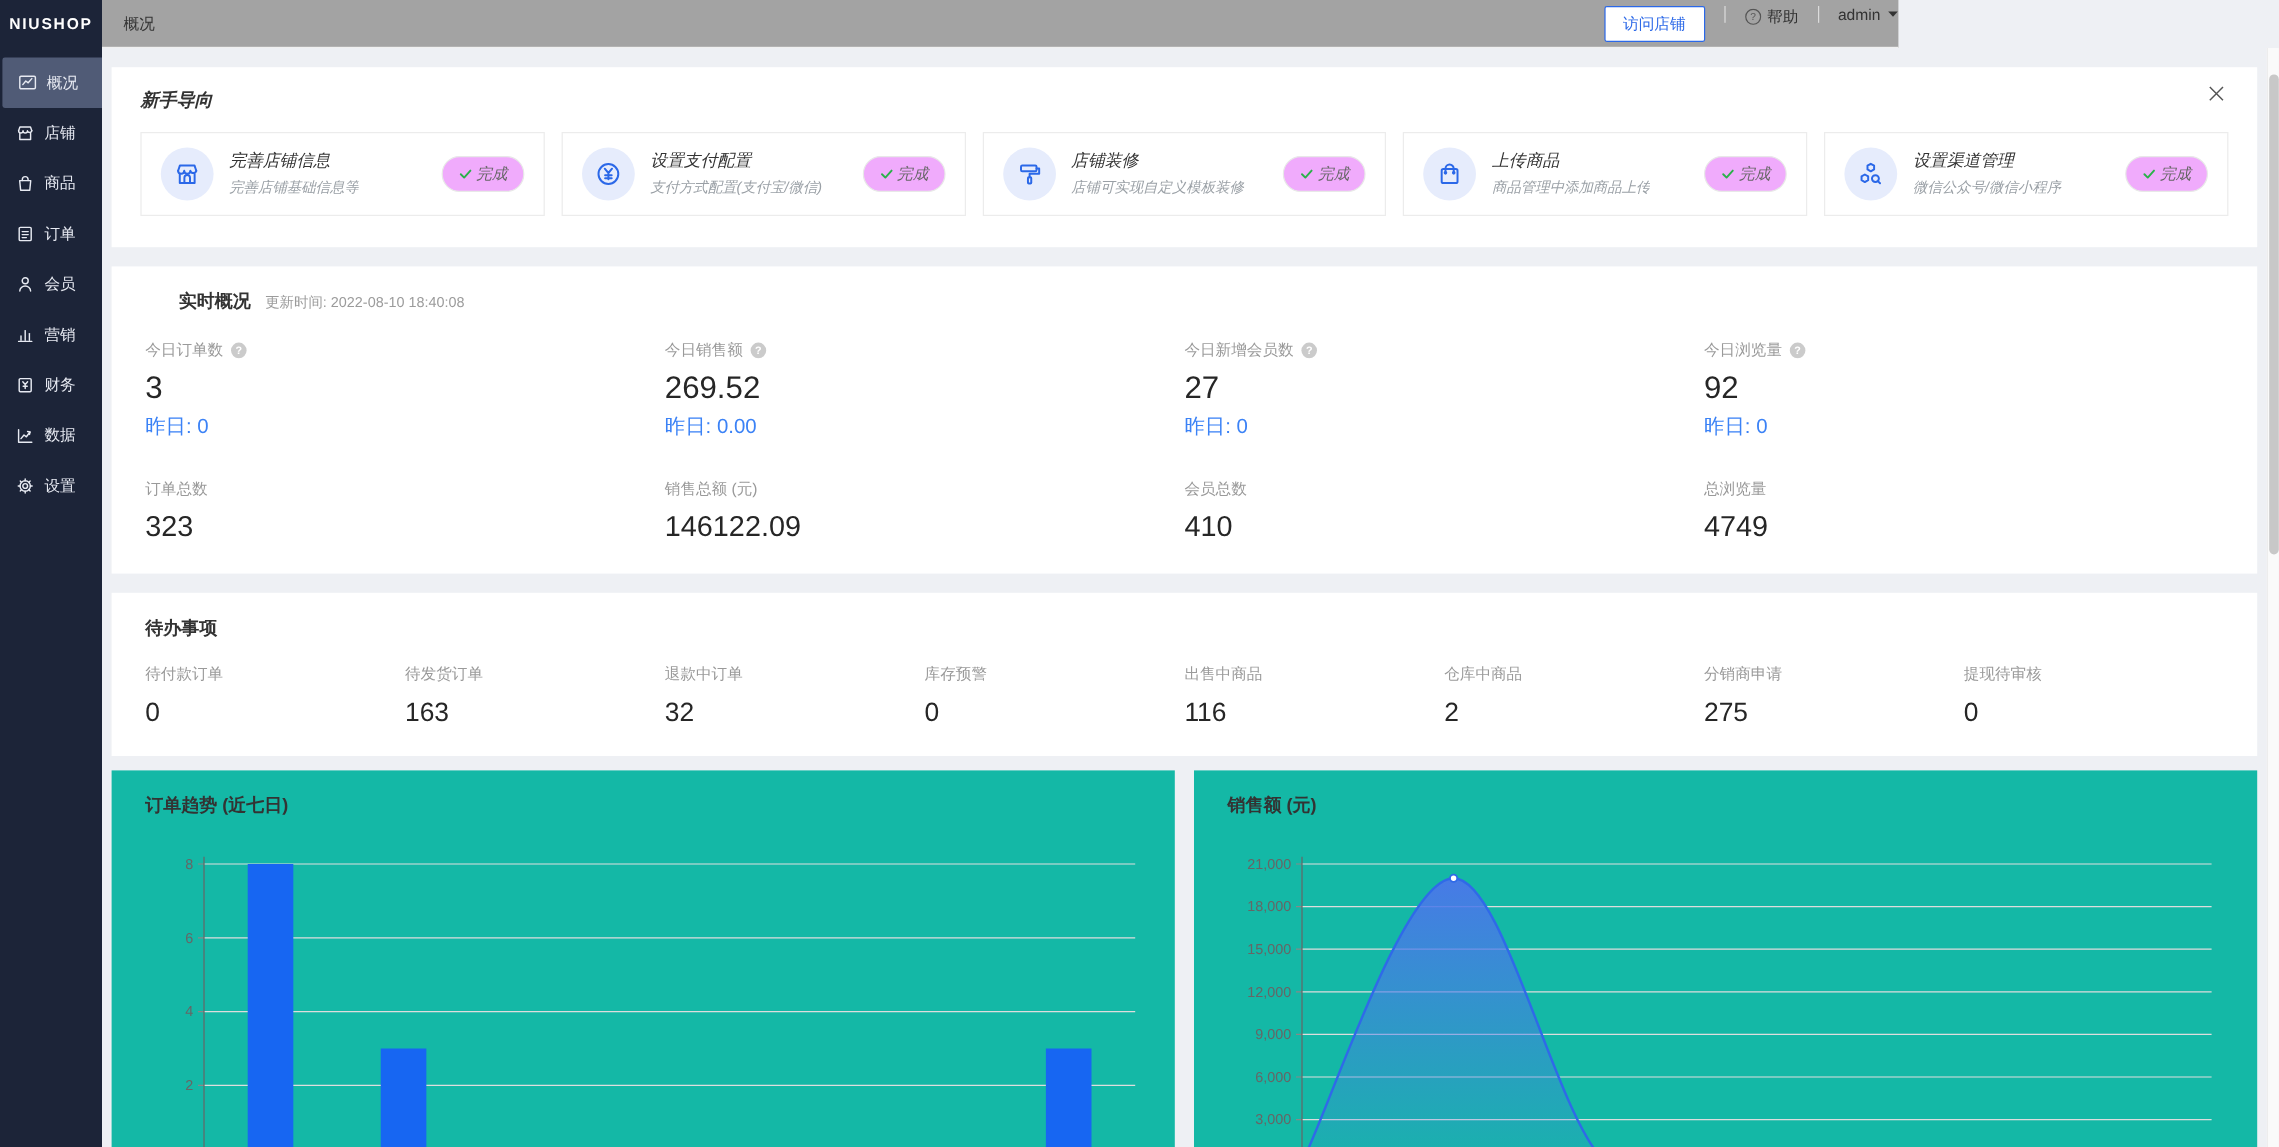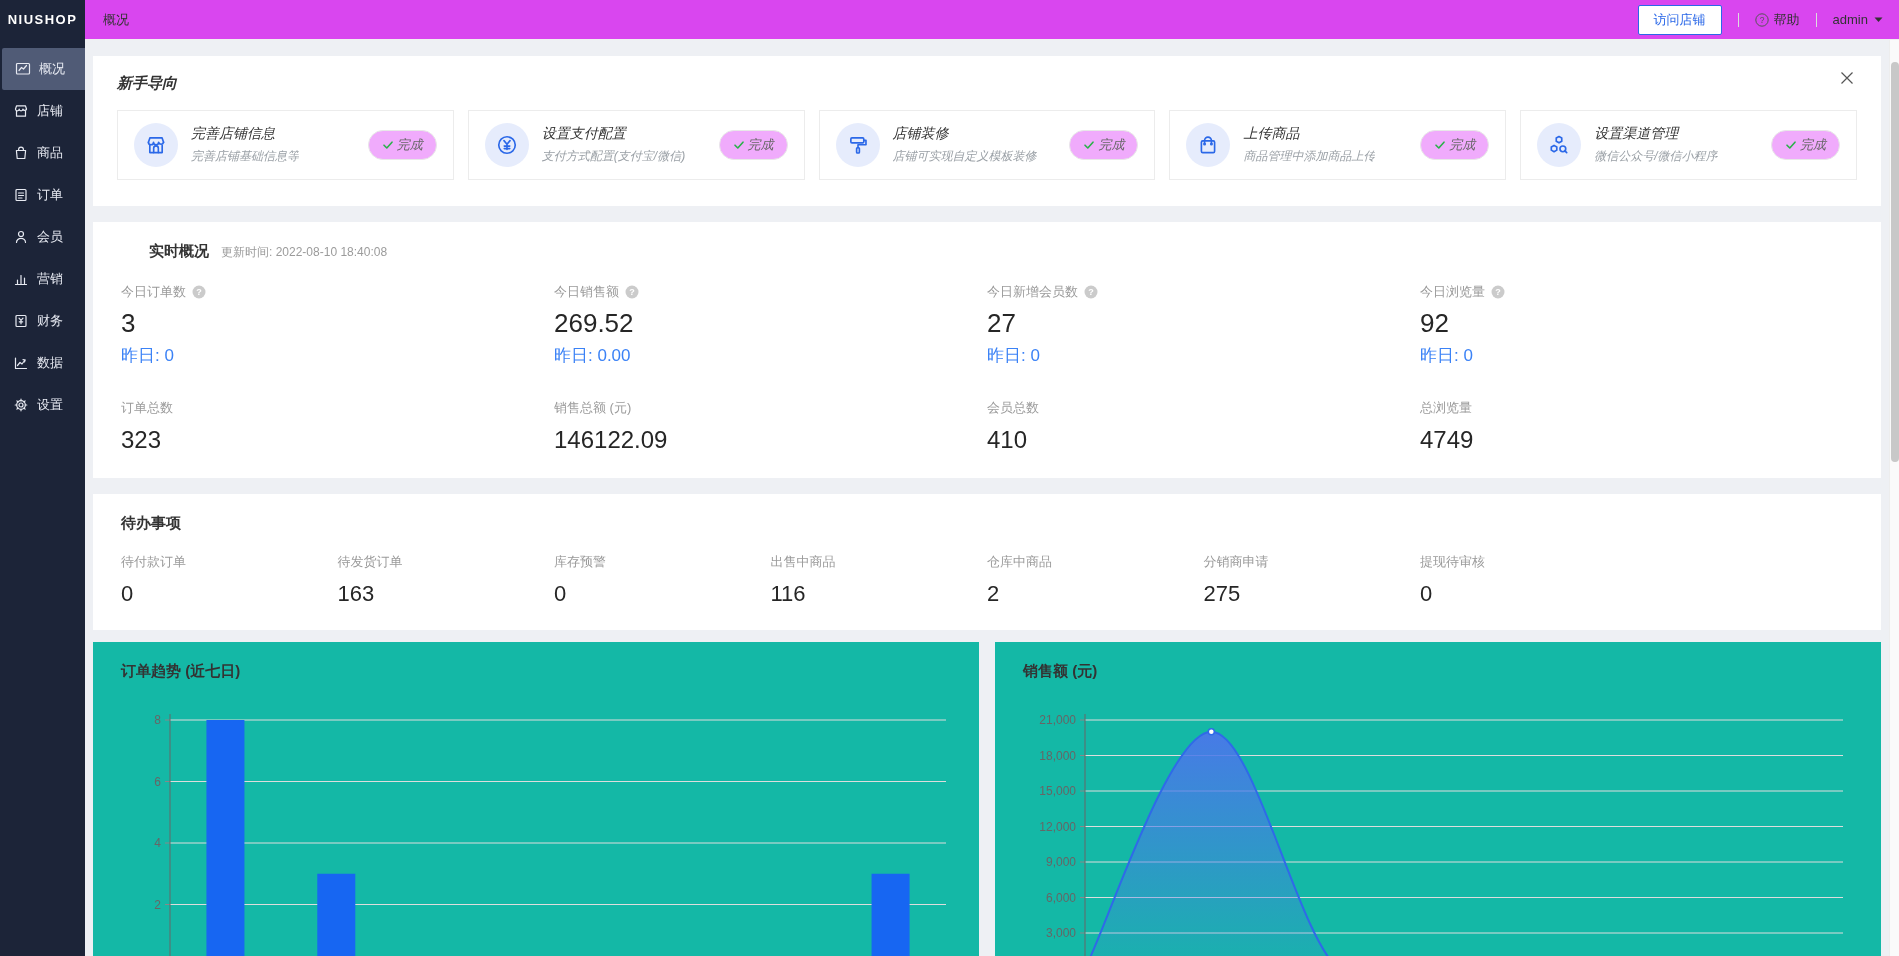--- a/index.html
+++ b/index.html
@@ -1,25 +1,25 @@
 <!DOCTYPE html>
 <html><head>
 <meta charset="utf-8">
 <style>
   * { margin:0; padding:0; box-sizing:border-box; }
   html,body { width:1899px; height:956px; overflow:hidden;
     font-family:"Liberation Sans","DejaVu Sans",sans-serif; background:#eef0f4; color:#333; }
 
   
-  .topbar { position:absolute; top:0; left:0; width:1899px; height:40px; background:#d946ef;
+  .topbar { position:absolute; top:0; left:0; width:1582px; height:40px; background:#a3a3a3;
     display:flex; align-items:center; z-index:20; border-bottom:1px solid #f0f0f0; }
   .logo { width:85px; height:40px; background:#1c2438; color:#fff; display:flex;
     align-items:center; justify-content:center; font-size:13px; font-weight:bold; letter-spacing:1.5px; }
   .breadcrumb { padding-left:18px; font-size:13px; color:#333; }
-  .topbar-right { margin-left:auto; display:flex; align-items:center; padding-right:16px; }
+  .topbar-right { margin-left:auto; display:flex; align-items:flex-start; }
   .visit-btn { border:1px solid #2b68e8; color:#2b68e8; background:#fff; font-size:13px;
     padding:5px 15px; border-radius:2px; cursor:pointer; font-family:inherit; }
   .tb-div { width:1px; height:14px; background:#dcdcdc; margin:0 16px; }
   .help-item { display:flex; align-items:center; gap:5px; font-size:13px; color:#333; cursor:pointer; }
   .user-item { display:flex; align-items:center; gap:6px; font-size:13px; color:#333; cursor:pointer; }
 
   
   .sidebar { position:absolute; top:40px; left:0; bottom:0; width:85px; background:#1c2438; padding-top:8px; }
   .side-item { height:42px; display:flex; align-items:center; gap:8px; padding-left:13px;
     color:#e7eaf2; font-size:13px; cursor:pointer; }
@@ -379,20 +379,24 @@
   <div class="card todo">
     <div class="sec-title">待办事项</div>
     <div class="todo-grid">
       <div class="todo-cell">
         <div class="todo-label">待付款订单</div>
         <div class="todo-value">0</div>
       </div>
       <div class="todo-cell">
         <div class="todo-label">待发货订单</div>
         <div class="todo-value">163</div>
+      </div>
+      <div class="todo-cell">
+        <div class="todo-label">退款中订单</div>
+        <div class="todo-value">32</div>
       </div>
       <div class="todo-cell">
         <div class="todo-label">库存预警</div>
         <div class="todo-value">0</div>
       </div>
       <div class="todo-cell">
         <div class="todo-label">出售中商品</div>
         <div class="todo-value">116</div>
       </div>
       <div class="todo-cell">

